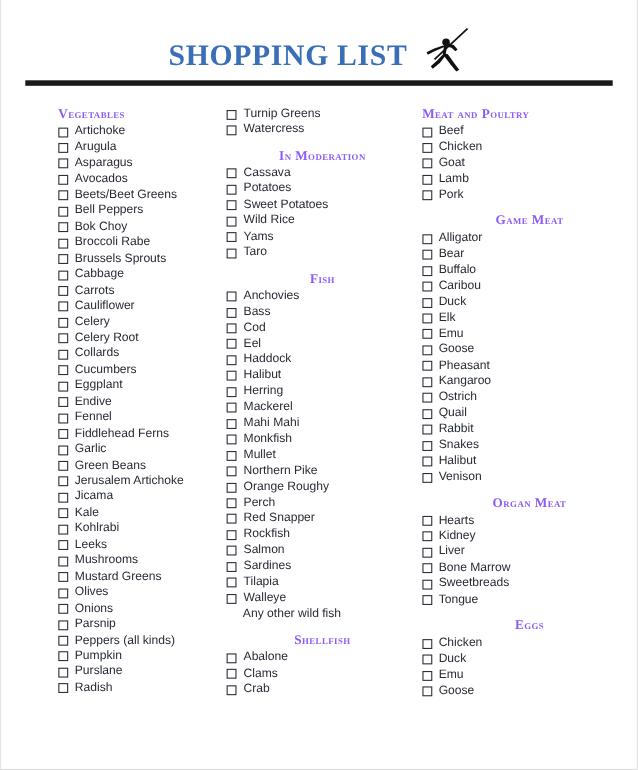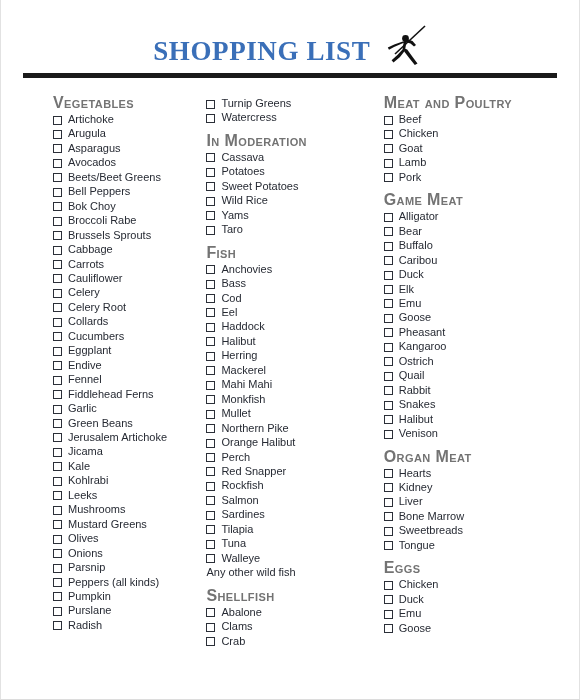--- a/index.html
+++ b/index.html
@@ -74,27 +74,27 @@
     align-items: flex-start;
   }
   .column {
     box-sizing: border-box;
   }
   .col-1 { width: 200px; padding-left: 52px; }
   .col-2 { width: 180px; padding-left: 6px; }
   .col-3 { width: 200px; padding-left: 4px; }
 
   .section { margin: 0; }
-  .section + .section { margin-top: 9px; }
+  .section + .section { margin-top: 9px; text-align: center; }
 
   .section-heading {
-    font-family: Liberation Sans, sans-serif;
-    font-size: 16px;
+    font-family: Liberation Serif, serif;
+    font-size: 12px;
     font-weight: bold;
-    color: #737373;
+    color: #8b5cf6;
     font-variant: small-caps;
     letter-spacing: 0.4px;
     line-height: 14px;
     margin-bottom: 2px;
     white-space: nowrap;
   }
 
   ul.item-list {
     list-style: none;
     margin: 0;
@@ -395,21 +395,21 @@
             <li class="item">
               <span class="checkbox"></span>
               <span class="item-label">Mullet</span>
             </li>
             <li class="item">
               <span class="checkbox"></span>
               <span class="item-label">Northern Pike</span>
             </li>
             <li class="item">
               <span class="checkbox"></span>
-              <span class="item-label">Orange Halibut</span>
+              <span class="item-label">Orange Roughy</span>
             </li>
             <li class="item">
               <span class="checkbox"></span>
               <span class="item-label">Perch</span>
             </li>
             <li class="item">
               <span class="checkbox"></span>
               <span class="item-label">Red Snapper</span>
             </li>
             <li class="item">
@@ -420,24 +420,20 @@
               <span class="checkbox"></span>
               <span class="item-label">Salmon</span>
             </li>
             <li class="item">
               <span class="checkbox"></span>
               <span class="item-label">Sardines</span>
             </li>
             <li class="item">
               <span class="checkbox"></span>
               <span class="item-label">Tilapia</span>
-            </li>
-            <li class="item">
-              <span class="checkbox"></span>
-              <span class="item-label">Tuna</span>
             </li>
             <li class="item">
               <span class="checkbox"></span>
               <span class="item-label">Walleye</span>
             </li>
             <li class="note">Any other wild fish</li>
           </ul>
         </div>
         <div class="section">
           <div class="section-heading">Shellfish</div>

